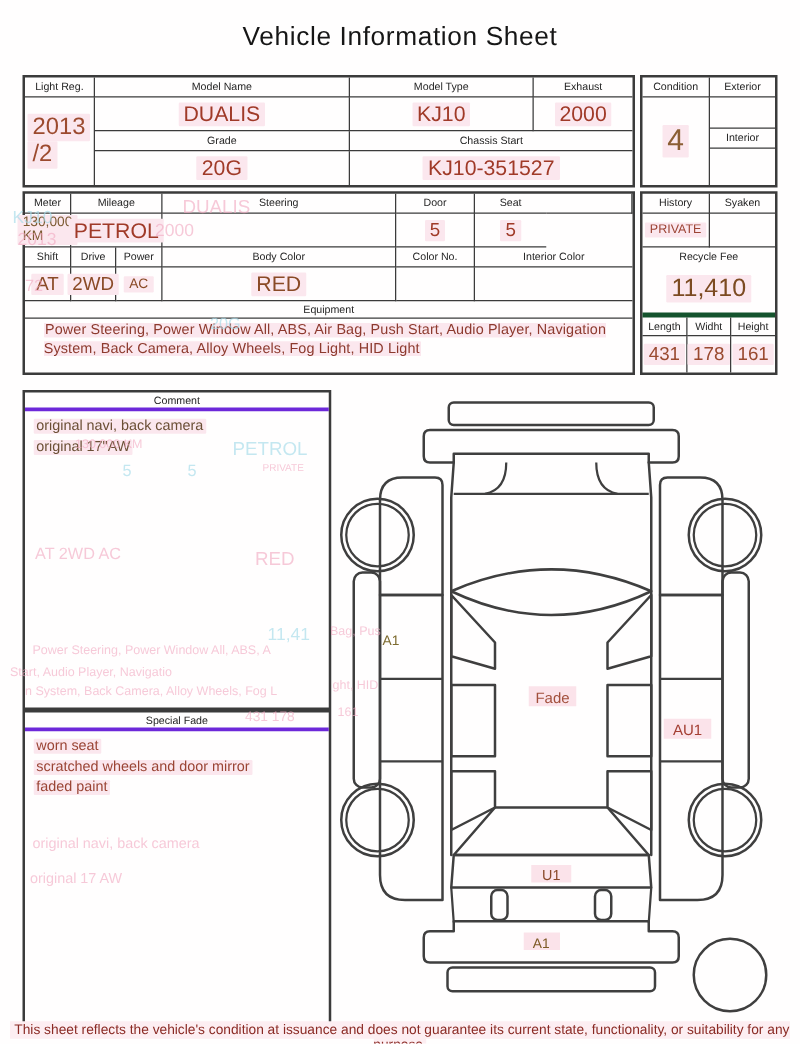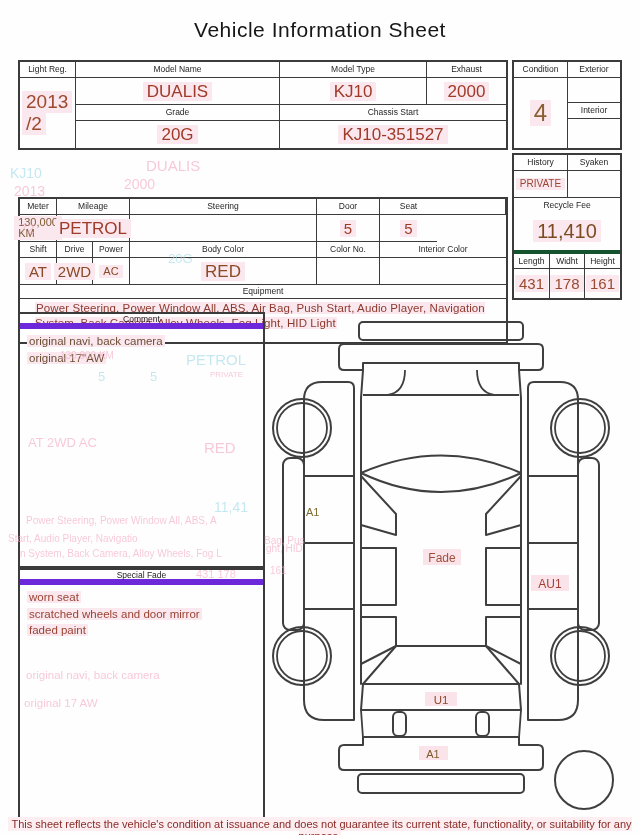--- a/index.html
+++ b/index.html
@@ -34,40 +34,40 @@
   .c-com   { color:#6b4f35; }
   .c-spe   { color:#9a4434; }
 
   
   .t1l { left:18px; top:60px; width:490px; height:90px;
          display:grid; grid-template-columns:56px 204px 147px 79px; grid-template-rows:16px 27px 16px 27px; }
   
   .t1r { left:512px; top:60px; width:110px; height:90px;
          display:grid; grid-template-columns:54px 52px; grid-template-rows:16px 25px 16px 29px; }
   
-  .t2l { left:18px; top:153px; width:490px; height:147px; display:flex; flex-direction:column;margin-top:44px; }
+  .t2l { left:18px; top:153px; width:490px; height:147px; display:flex; flex-direction:column; }
   .t2l .g1 { display:grid; grid-template-columns:37px 73px 187px 63px 57px 69px; grid-template-rows:16px 27px; }
   .t2l .g2 { display:grid; grid-template-columns:37px 36px 37px 187px 63px 126px; grid-template-rows:16px 27px; }
   .equip-lbl { height:14px; }
   .equip-txt {
     flex:1; padding:2px 15px; font-size:11.5px; line-height:1.3; letter-spacing:.1px;
   }
   .equip-txt .hl { padding:0 1px; }
   
   .t2r { left:512px; top:153px; width:110px; height:147px; display:flex; flex-direction:column; }
   .t2r .gh { display:grid; grid-template-columns:54px 52px; grid-template-rows:16px 27px; }
   .t2r .glwh { display:grid; grid-template-columns:36px 35px 35px; grid-template-rows:15px 29px; }
   .recycle-lbl { height:14px; }
   .recycle-val { height:42px; border-bottom:4px solid #14532d; }
 
   
   .comment { left:18px; top:312px; width:247px; height:256px; }
   .special { left:18px; top:568px; width:247px; height:254px; }
   .note-hdr { height:15px; font-size:8.5px; display:flex; align-items:center; justify-content:center;
-              border-bottom:6px solid #6d28d9; }
+              border-bottom:3px solid #6d28d9; }
   .note-body { padding:5px 7px; font-size:11.5px; line-height:1.35; }
   .note-body div { margin-bottom:1px; }
   .note-body .hl { padding:0 2px; }
 
   
   .diagram { position:absolute; left:266px; top:308px; width:372px; height:514px; }
   .diagram svg { width:100%; height:100%; }
   .car-line { fill:none; stroke:#3f3f3f; stroke-width:2; stroke-linejoin:round; stroke-linecap:round; }
   .car-thin { fill:none; stroke:#3f3f3f; stroke-width:1.8; }
   .dlabel { font-family:"Liberation Sans",sans-serif; }
@@ -321,18 +321,18 @@
     <span class="ghost gc" style="left:150px; top:370px; font-size:13px;">5</span>
     <span class="ghost gp" style="left:28px;  top:436px; font-size:13px;">AT  2WD  AC</span>
     <span class="ghost gp" style="left:204px; top:440px; font-size:15px;">RED</span>
     <span class="ghost gc" style="left:214px; top:468px; font-size:14px;margin-top:32px;">11,41</span>
     <span class="ghost gp" style="left:26px;  top:516px; font-size:10px;">Power Steering, Power Window  All, ABS, A</span>
     <span class="ghost gp" style="left:8px;   top:534px; font-size:10px;">Start, Audio Player, Navigatio</span>
     <span class="ghost gp" style="left:20px;  top:549px; font-size:10px;">n System, Back Camera, Alloy Wheels, Fog L</span>
     <span class="ghost gp" style="left:196px; top:569px; font-size:11px;">431  178</span>
     <span class="ghost gp" style="left:26px;  top:670px; font-size:11.5px;">original navi, back camera</span>
     <span class="ghost gp" style="left:24px;  top:698px; font-size:11.5px;">original 17 AW</span>
-    <span class="ghost gp" style="left:264px; top:536px; font-size:10px;">Bag, Pus</span>
+    <span class="ghost gp" style="left:264px; top:501px; font-size:10px;">Bag, Pus</span>
     <span class="ghost gp" style="left:266px; top:544px; font-size:10px;">ght, HID</span>
     <span class="ghost gp" style="left:270px; top:566px; font-size:10px;">161</span>
   </div>
 
 </div>
 
 </body></html>

